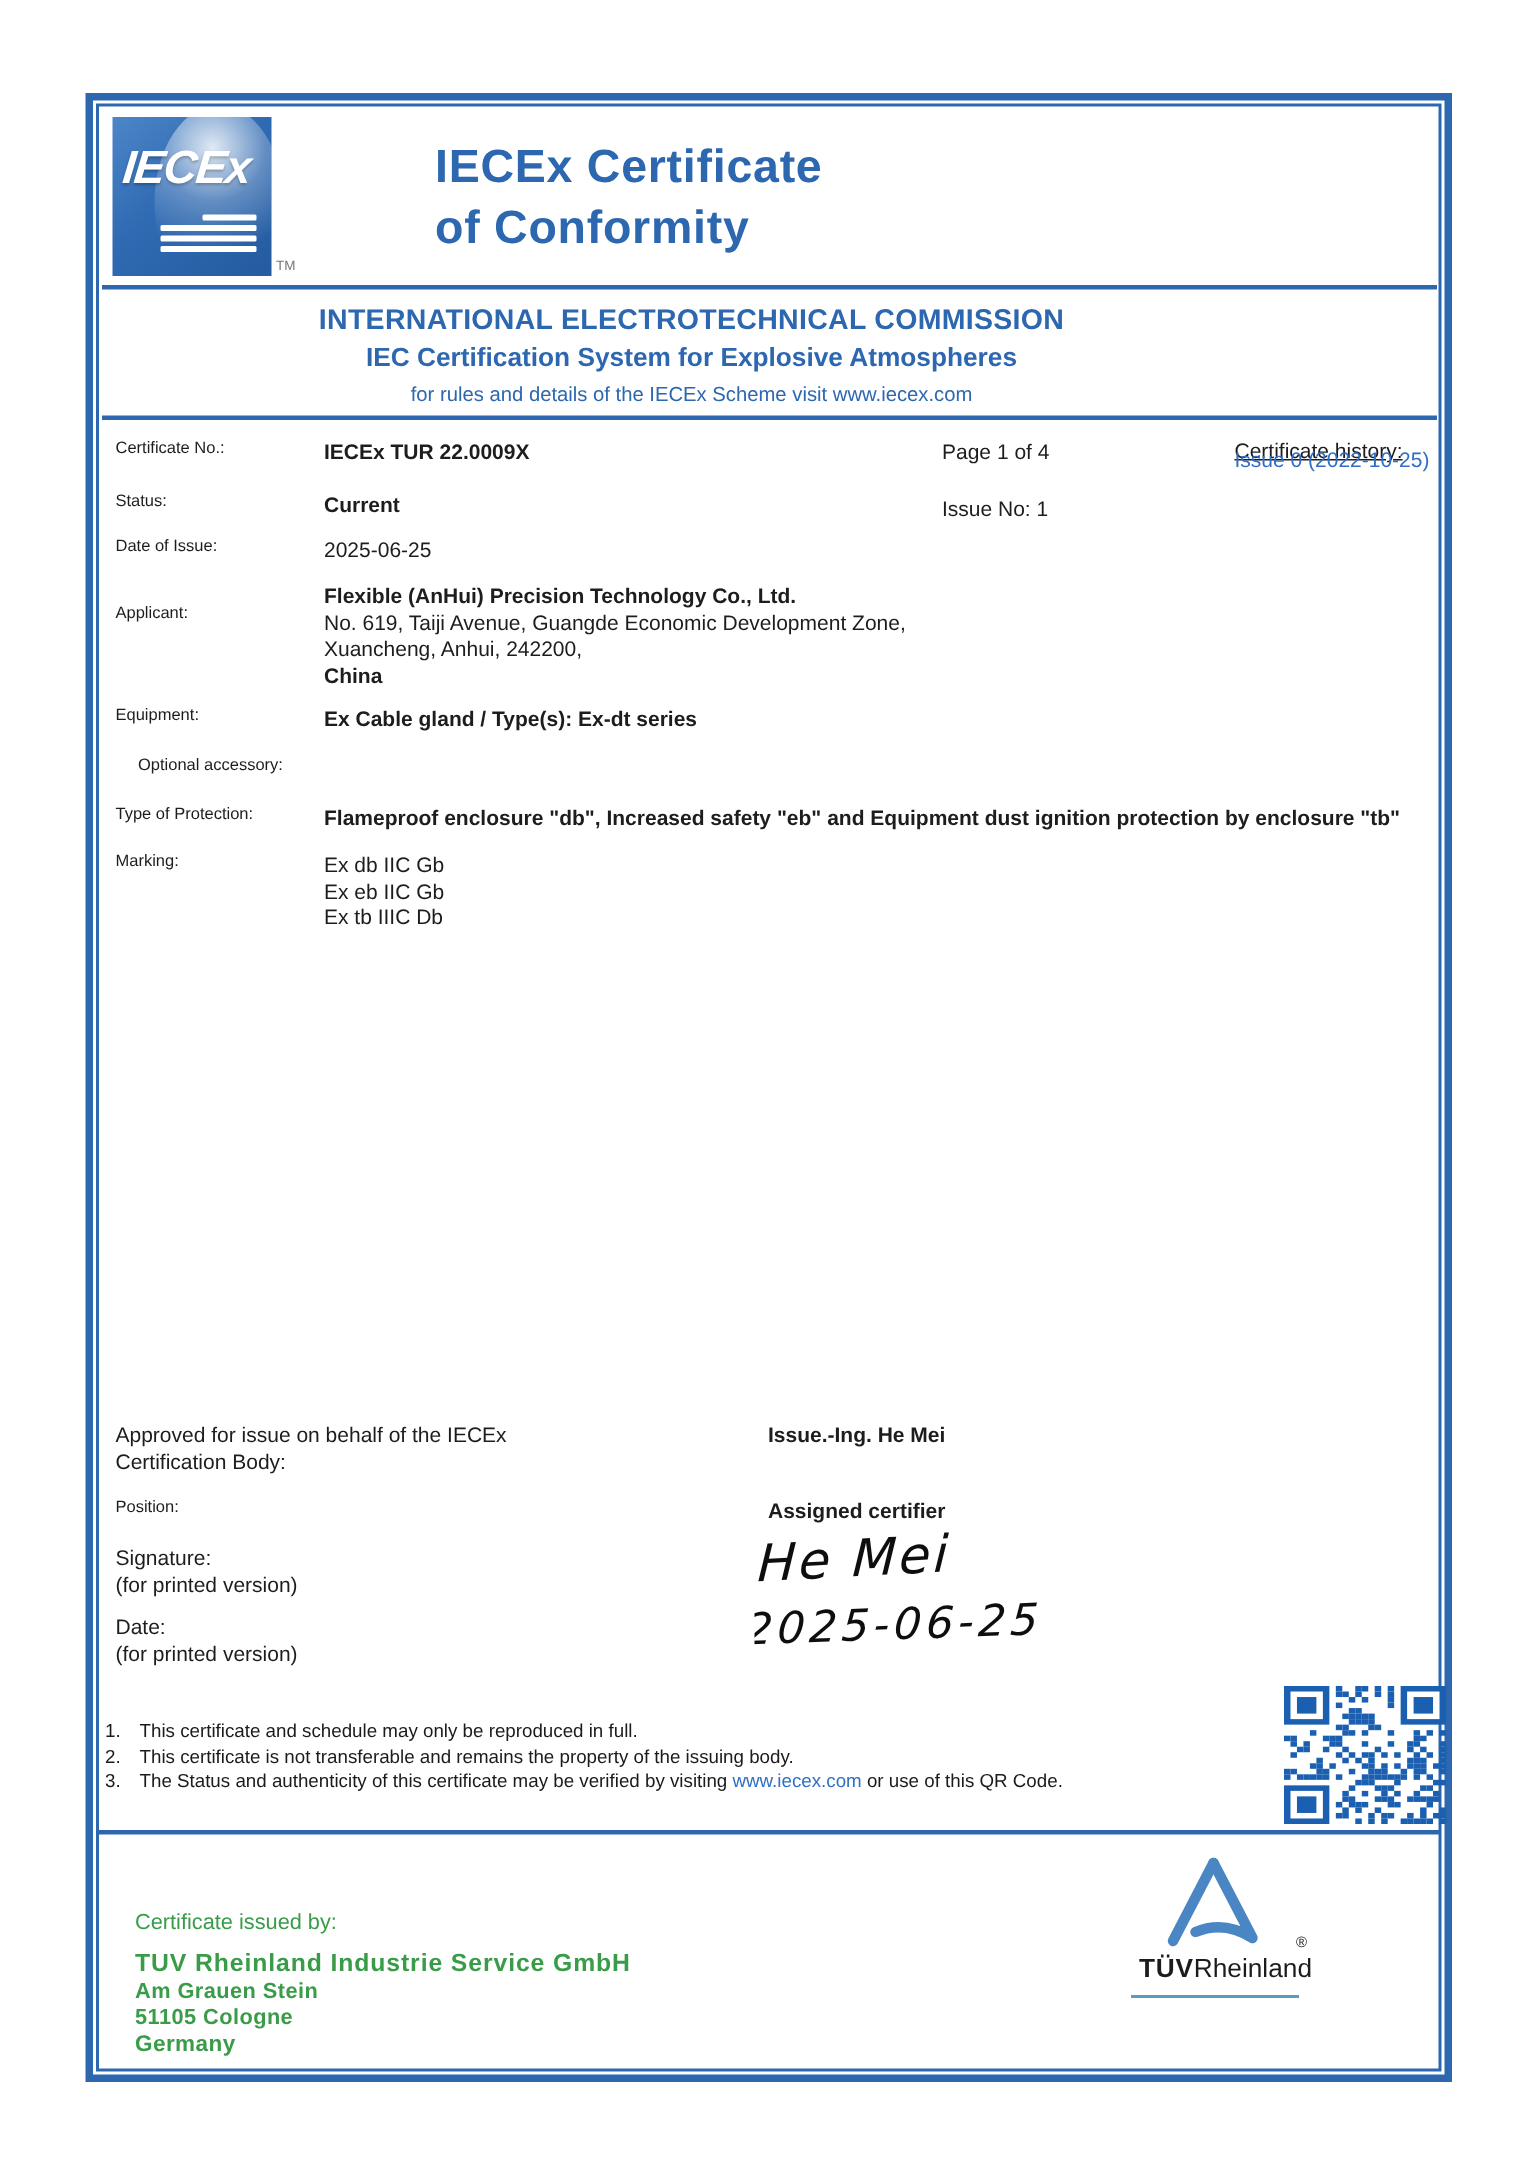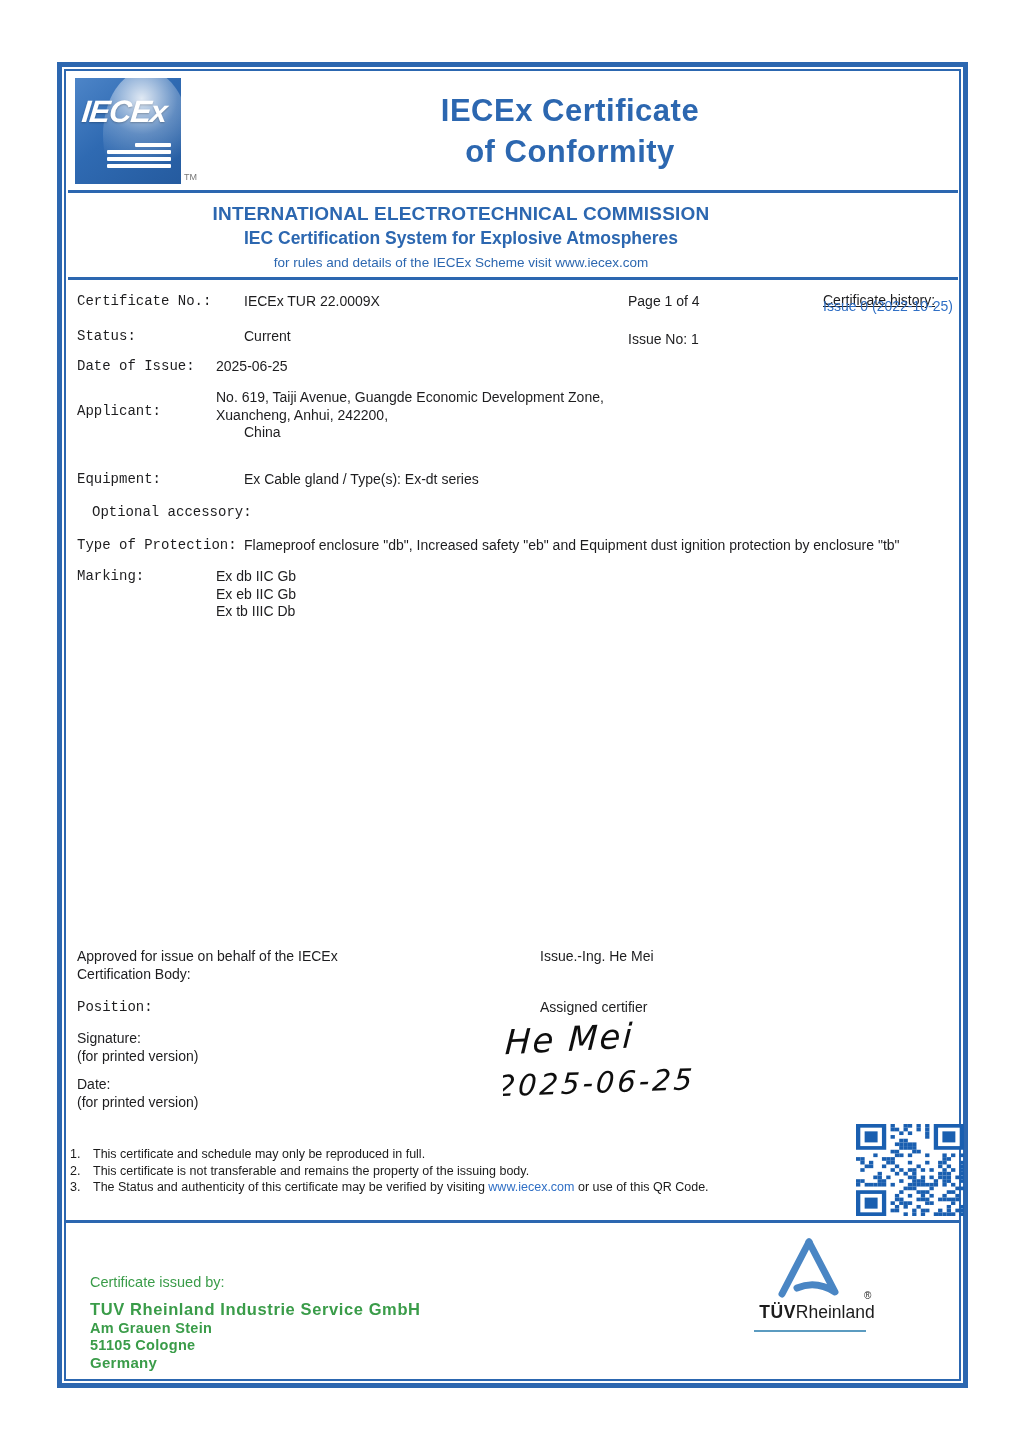--- a/index.html
+++ b/index.html
@@ -34,32 +34,32 @@
     text-shadow:0 1px 2px rgba(0,0,0,.25);
   }
   .iecex-stripes{position:absolute;right:10px;bottom:16px;display:flex;flex-direction:column;align-items:flex-end;gap:3px;}
   .iecex-stripes i{display:block;height:4px;background:#fff;border-radius:1px;}
   .iecex-stripes i:nth-child(1){width:36px;}
   .iecex-stripes i:nth-child(2){width:64px;}
   .iecex-stripes i:nth-child(3){width:64px;}
   .iecex-stripes i:nth-child(4){width:64px;}
   .tm{left:184px;top:172px;font-size:9px;color:#777;}
   
-  .doc-title{left:290px;top:90px;width:560px;text-align:center;color:var(--blue);
+  .doc-title{left:290px;top:90px;width:560px;color:var(--blue);
     font-size:31px;font-weight:bold;line-height:41px;letter-spacing:.5px;}
   .divider{position:absolute;height:3px;background:var(--blue);}
   
   .commission{left:57px;top:203px;width:808px;text-align:center;color:var(--blue);}
   .commission .l1{font-size:19px;font-weight:bold;margin-bottom:3px;letter-spacing:.2px;}
   .commission .l2{font-size:17.5px;font-weight:bold;margin-bottom:6px;}
   .commission .l3{font-size:13.5px;}
   
-  .label{font-size:14px;font-family:Liberation Mono, monospace;}
+  .label{font-size:11px;}
   .value{font-size:14px;}
-  .b{font-weight:normal;margin-left:28px;}
+  .b{font-weight:bold;}
   .lh{line-height:17.5px;}
   .underline{text-decoration:underline;}
   .link{color:var(--link);}
   
   .small-note{font-size:14px;}
   .sig-svg text{font-family:"DejaVu Sans", sans-serif;font-style:italic;fill:#0e0e0e;}
   
   .note-row{display:flex;font-size:12.5px;line-height:16.5px;color:#1b1b1b;}
   .note-row .num{width:23px;flex:0 0 23px;}
   
@@ -115,20 +115,21 @@
 
   <div class="abs label" style="left:77px;top:328px;">Status:</div>
   <div class="abs value b" style="left:216px;top:328px;">Current</div>
   <div class="abs value" style="left:628px;top:331px;">Issue No: 1</div>
 
   <div class="abs label" style="left:77px;top:358px;">Date of Issue:</div>
   <div class="abs value" style="left:216px;top:358px;">2025-06-25</div>
 
   <div class="abs label" style="left:77px;top:403px;">Applicant:</div>
   <div class="abs value lh" style="left:216px;top:389px;">
+    <div class="b">Flexible (AnHui) Precision Technology Co., Ltd.</div>
     <div>No. 619, Taiji Avenue, Guangde Economic Development Zone,</div>
     <div>Xuancheng, Anhui, 242200,</div>
     <div class="b">China</div>
   </div>
 
   <div class="abs label" style="left:77px;top:471px;">Equipment:</div>
   <div class="abs value b" style="left:216px;top:471px;">Ex Cable gland / Type(s): Ex-dt series</div>
 
   <div class="abs label" style="left:92px;top:504px;">Optional accessory:</div>
 

